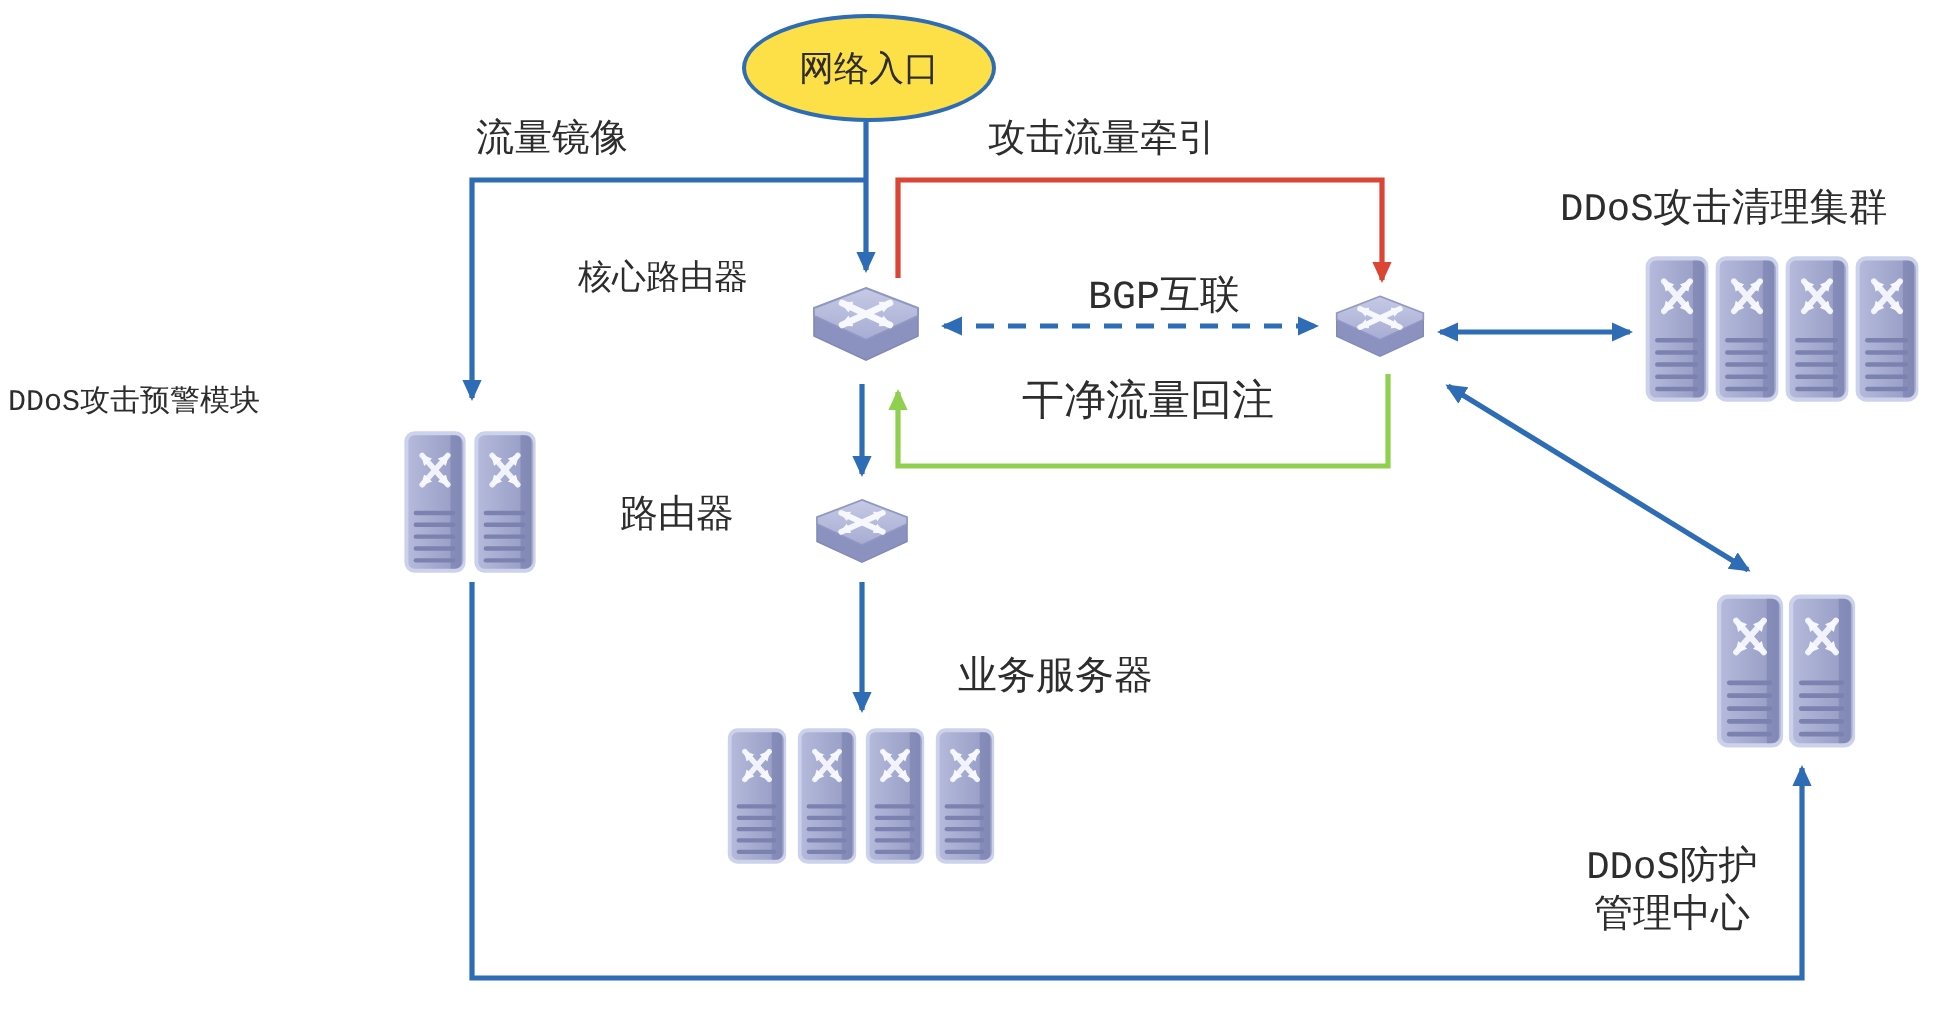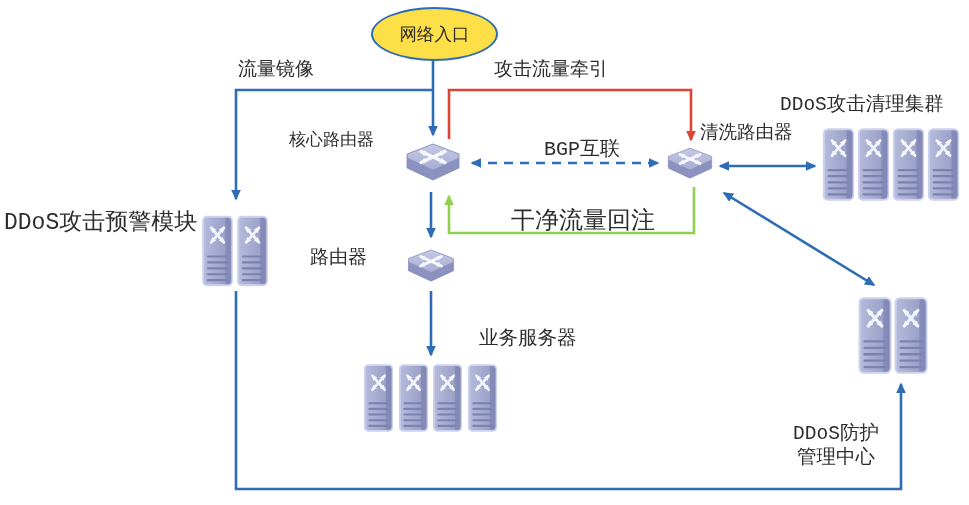--- a/index.html
+++ b/index.html
@@ -170,24 +170,23 @@
       </svg>
       <svg class="tower" viewBox="0 0 34 78">
         <use href="#sym-server" xlink:href="#sym-server"></use>
       </svg>
     </div>
 
   <div class="lbl" style="left:238px;top:60px;font-size:19px">流量镜像</div>
   <div class="lbl" style="left:494px;top:60px;font-size:19px">攻击流量牵引</div>
   <div class="lbl" style="left:289px;top:131px;font-size:17px">核心路由器</div>
   <div class="lbl" style="left:544px;top:138px;font-size:20px">BGP互联</div>
-  <div class="lbl" style="left:700px;top:123px;font-size:18.5px">清洗路由器</div>
   <div class="lbl" style="left:780px;top:94px;font-size:19.5px">DDoS攻击清理集群</div>
-  <div class="lbl" style="left:4px;top:210px;font-size:23px">DDoS攻击预警模块</div>
-  <div class="lbl" style="left:511px;top:208px;font-size:24px">干净流量回注</div>
+  <div class="lbl" style="left:4px;top:193px;font-size:15px">DDoS攻击预警模块</div>
+  <div class="lbl" style="left:511px;top:191px;font-size:21px">干净流量回注</div>
   <div class="lbl" style="left:310px;top:248px;font-size:19px">路由器</div>
   <div class="lbl" style="left:770px;top:422px;width:132px;text-align:center;font-size:19.5px;line-height:24px;white-space:normal">
     <div>DDoS防护</div>
     <div>管理中心</div>
   </div>
   <div class="lbl" style="left:479px;top:328px;font-size:19.5px">业务服务器</div>
 
 </div>
 
 </body></html>

